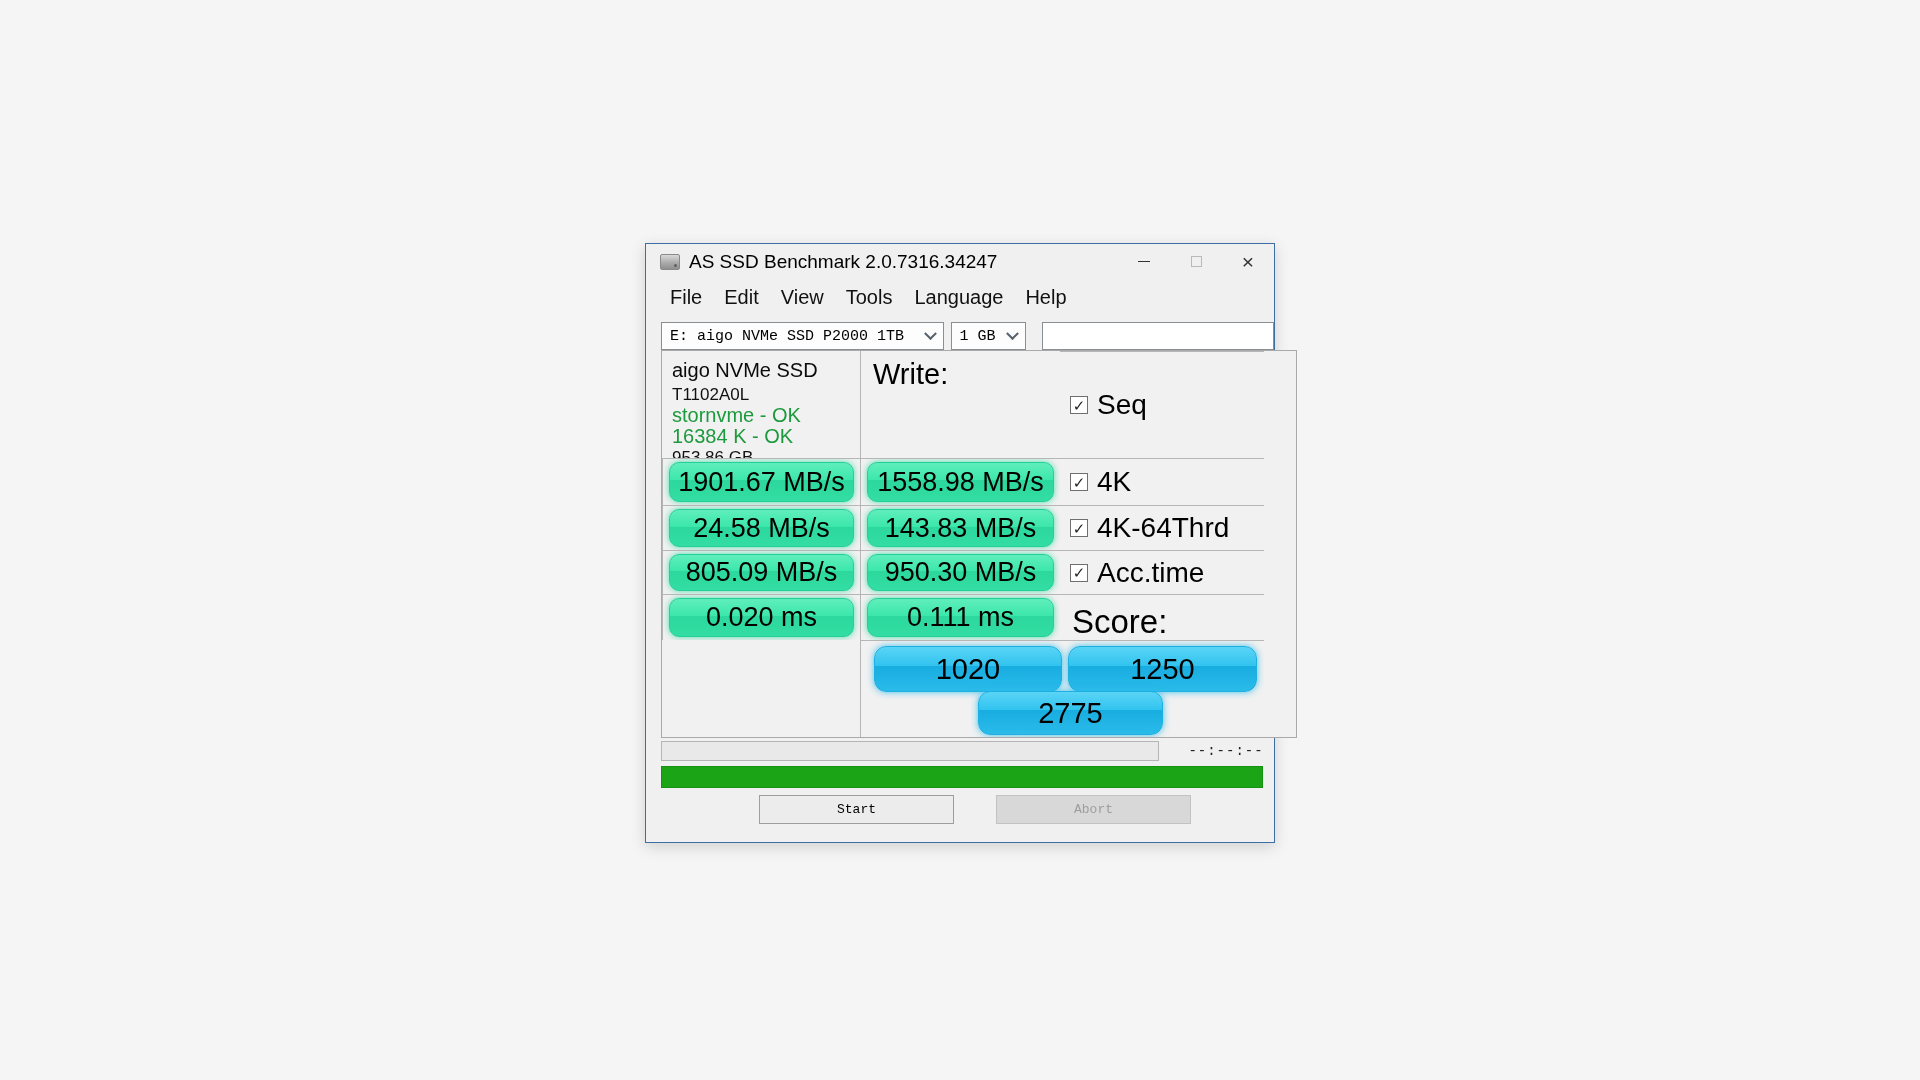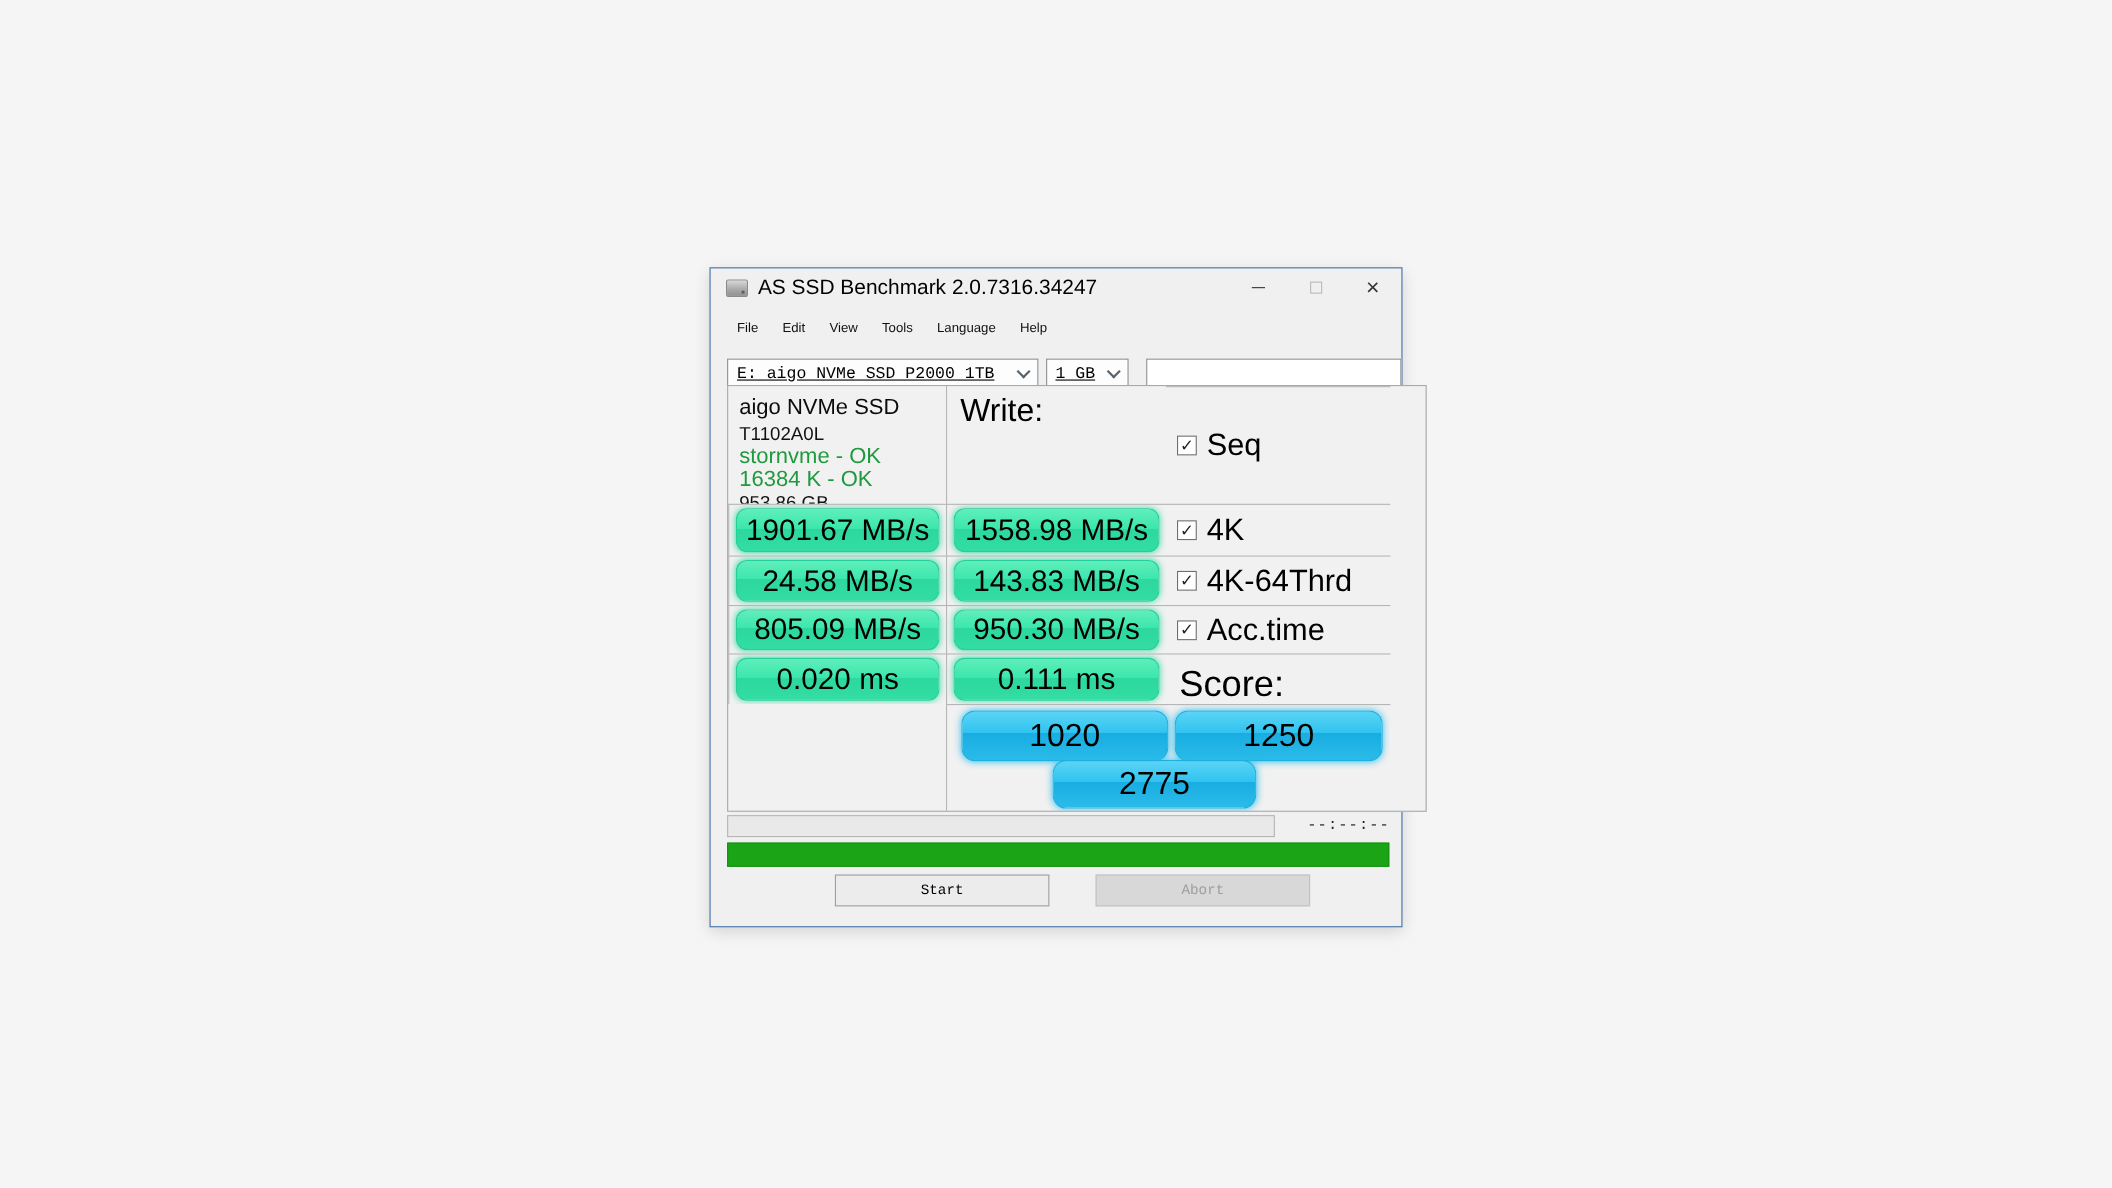--- a/index.html
+++ b/index.html
@@ -32,24 +32,24 @@
   }
   .title-text { font-size:19px; color:#000; }
   .win-controls { margin-left:auto; display:flex; height:35px; }
   .win-btn { width:52px; height:35px; display:flex; align-items:center; justify-content:center; }
   .glyph-min { width:12px; height:1px; background:#333; }
   .glyph-max { width:11px; height:11px; border:1px solid #b9b9b9; }
   .glyph-close { font-size:21px; color:#333; line-height:1; font-weight:400; }
 
   
   .menubar { height:37px; display:flex; align-items:center; padding-left:13px; }
-  .menu-item { font-size:12px; color:#111; padding:4px 11px; }
-
-  
-  .toolbar { height:38px; display:flex; align-items:flex-end; padding:2px 0 0 15px;text-decoration:underline; }
+  .menu-item { font-size:20px; color:#111; padding:4px 11px; }
+
+  
+  .toolbar { height:38px; display:flex; align-items:center; padding:2px 0 0 15px; }
   .combo {
     height:28px; background:#fdfdfd; border:1px solid #8a8f94;
     display:flex; align-items:center; padding:0 8px;
     font-family:"Liberation Mono","DejaVu Sans Mono",monospace; font-size:15px; color:#000;
   }
   .combo .chevron {
     margin-left:auto; width:9px; height:9px;
     border-right:2px solid #55616d; border-bottom:2px solid #55616d;
     transform:rotate(45deg) translate(-2px,-2px);
   }
@@ -104,21 +104,21 @@
   .pill-blue {
     position:absolute; border-radius:12px;
     display:flex; align-items:center; justify-content:center;
     font-size:29px; color:#000;
     background:linear-gradient(180deg,#5ad4f6 0%,#30c3ef 44%,#18ade1 44%,#2abbe9 100%);
     border:1px solid #1fb0e2;
     box-shadow:0 0 7px rgba(43,188,236,0.9);
   }
   .pill-score-read  { left:13px;  top:5px;  width:188px; height:46px; }
   .pill-score-write { left:207px; top:5px;  width:189px; height:46px; }
-  .pill-score-total { left:96px; top:50px; width:185px; height:44px; }
+  .pill-score-total { left:117px; top:50px; width:185px; height:44px; }
 
   
   .progress-empty {
     position:absolute; left:15px; top:497px; width:498px; height:20px;
     background:#e9e9e9; border:1px solid #b5b5b5;
   }
   .time-display {
     position:absolute; left:540px; top:499px; width:80px;
     font-family:"Liberation Mono","DejaVu Sans Mono",monospace;
     font-size:14px; color:#222; text-align:center; letter-spacing:1px;

